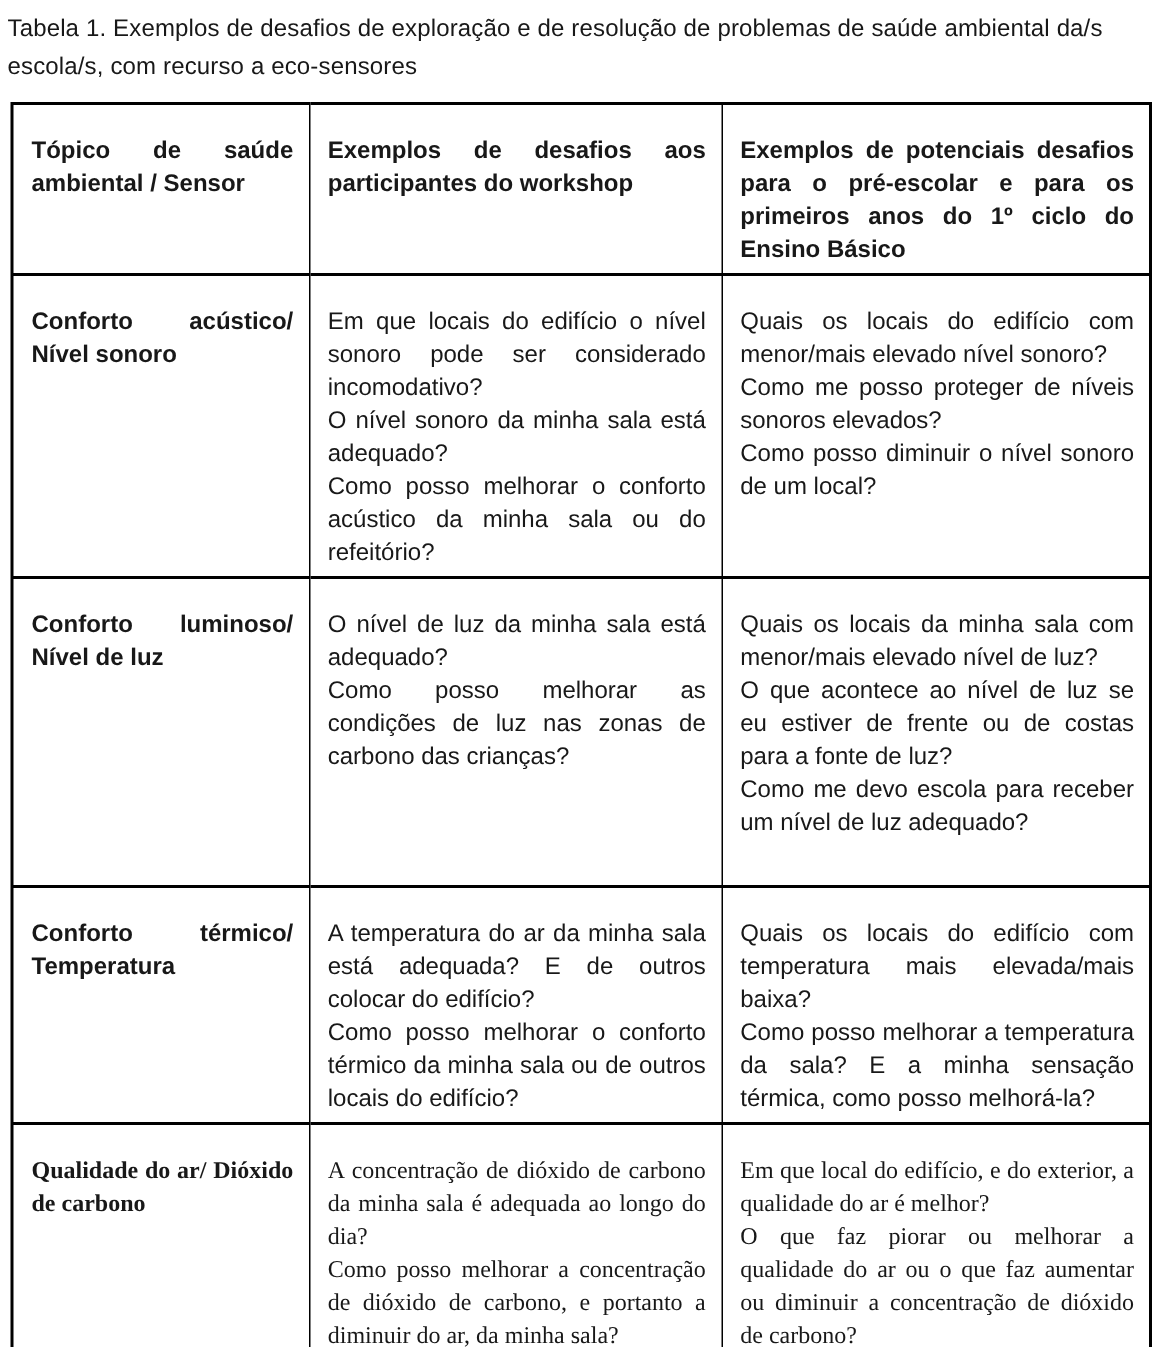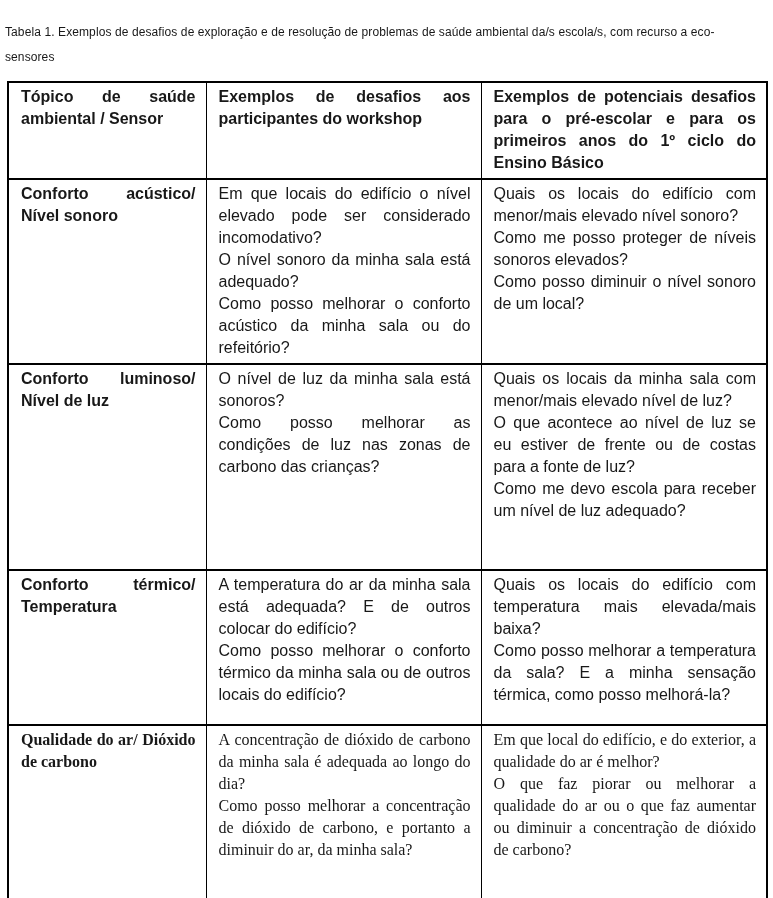--- a/index.html
+++ b/index.html
@@ -12,40 +12,40 @@
     overflow: hidden;
     font-family: "Liberation Sans", sans-serif;
     color: #181818;
   }
   .page {
     width: 773px;
     height: 898px;
     background: #ffffff;
   }
   .caption {
-    font-size: 12px;
+    font-size: 16px;
     line-height: 25px;
-    padding: 20px 14px 0 5px;
+    padding: 7px 14px 0 5px;
     max-width: 760px;
     font-weight: 400;
     letter-spacing: 0.1px;
   }
   table.env-table {
     border-collapse: collapse;
     table-layout: fixed;
     width: 759px;
     margin: 11px 0 0 7px;
     border: 2px solid #000000;
   }
   td {
     vertical-align: top;
     border: 1px solid #000000;
     border-top-width: 2px;
     border-bottom-width: 2px;
-    padding: 3px 10px 4px 12px;
+    padding: 20px 10px 4px 12px;
     font-size: 16px;
     line-height: 22px;
   }
   td p {
     margin: 0;
     text-align: justify;
     text-justify: inter-word;
   }
   td.header-cell p,
   td.topic-cell p {
@@ -81,37 +81,37 @@
         <td class="header-cell">
           <p>Exemplos de potenciais desafios para o pré-escolar e para os primeiros anos do 1º ciclo do Ensino Básico</p>
         </td>
       </tr>
 
       <tr class="row-1">
         <td class="topic-cell">
           <p>Conforto acústico/ Nível sonoro</p>
         </td>
         <td class="body-cell">
-          <p>Em que locais do edifício o nível elevado pode ser considerado incomodativo?</p>
+          <p>Em que locais do edifício o nível sonoro pode ser considerado incomodativo?</p>
           <p>O nível sonoro da minha sala está adequado?</p>
           <p>Como posso melhorar o conforto acústico da minha sala ou do refeitório?</p>
         </td>
         <td class="body-cell">
           <p>Quais os locais do edifício com menor/mais elevado nível sonoro?</p>
           <p>Como me posso proteger de níveis sonoros elevados?</p>
           <p>Como posso diminuir o nível sonoro de um local?</p>
         </td>
       </tr>
 
       <tr class="row-2">
         <td class="topic-cell">
           <p>Conforto luminoso/ Nível de luz</p>
         </td>
         <td class="body-cell">
-          <p>O nível de luz da minha sala está sonoros?</p>
+          <p>O nível de luz da minha sala está adequado?</p>
           <p>Como posso melhorar as condições de luz nas zonas de carbono das crianças?</p>
         </td>
         <td class="body-cell">
           <p>Quais os locais da minha sala com menor/mais elevado nível de luz?</p>
           <p>O que acontece ao nível de luz se eu estiver de frente ou de costas para a fonte de luz?</p>
           <p>Como me devo escola para receber um nível de luz adequado?</p>
         </td>
       </tr>
 
       <tr class="row-3">

